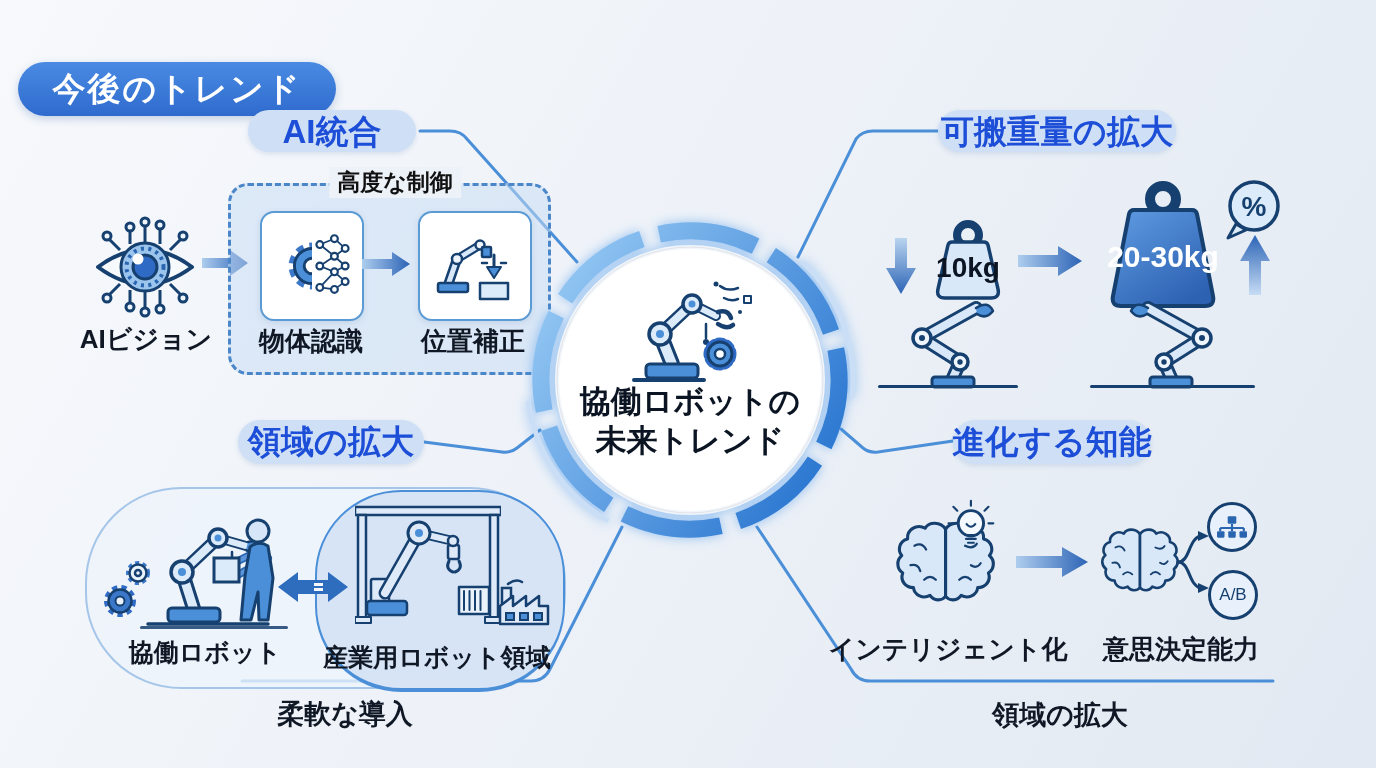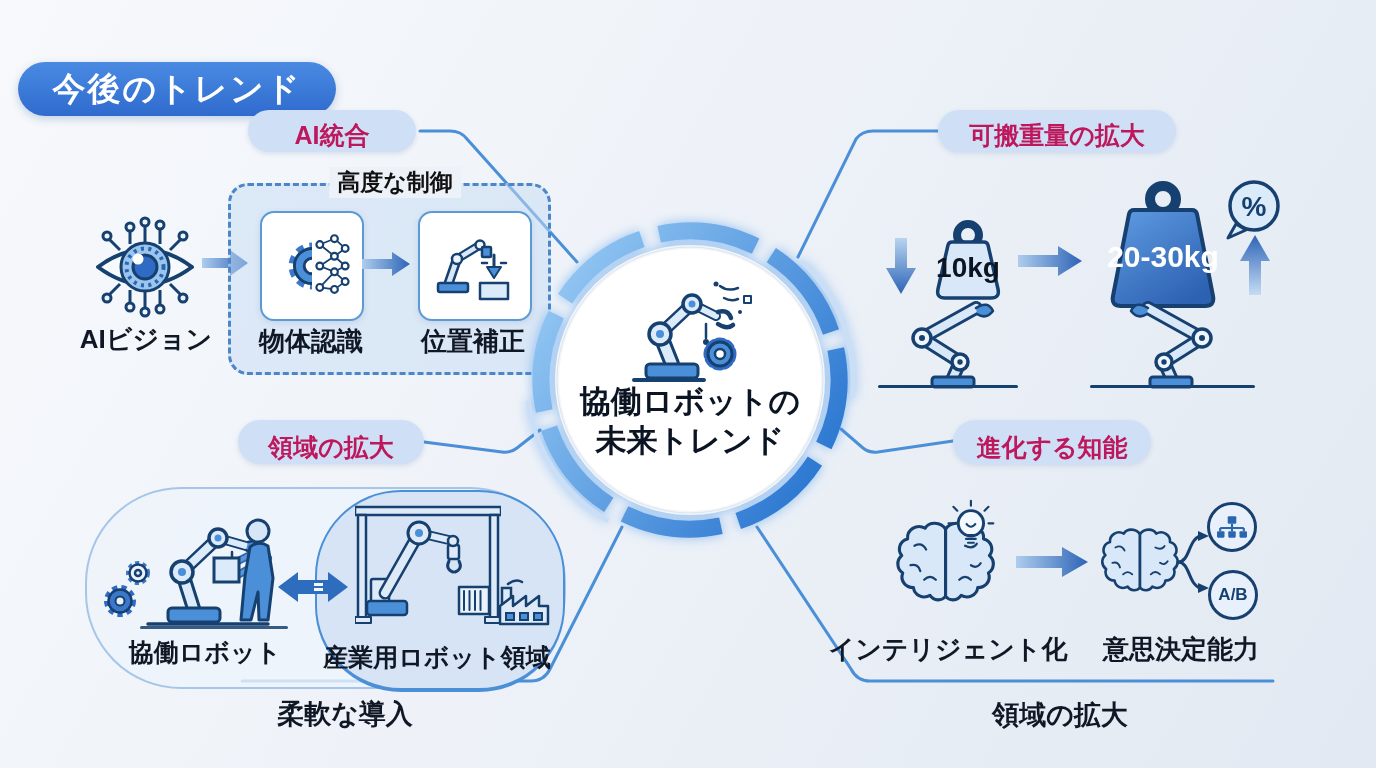--- a/index.html
+++ b/index.html
@@ -13,22 +13,22 @@
   .title-pill{
     left:18px;top:22px;width:318px;height:54px;border-radius:28px;
     background:linear-gradient(180deg,#4a8ae2,#2f6bce);
     display:flex;align-items:center;justify-content:center;
     color:#fff;font-size:33px;font-weight:800;letter-spacing:2px;
     box-shadow:0 3px 8px rgba(40,90,160,.25);
     margin-top:40px;
   }
   .pill{
     height:42px;border-radius:22px;background:#cfe0f6;
-    display:flex;align-items:flex-end;justify-content:center;
-    font-size:25px;font-weight:800;color:#be185d;white-space:nowrap;
+    display:flex;align-items:flex-start;justify-content:center;
+    font-size:33px;font-weight:800;color:#1d4ed8;white-space:nowrap;
     box-shadow:0 2px 5px rgba(90,130,180,.18);
   }
   .caption{
     font-weight:800;color:#101826;white-space:nowrap;transform:translateX(-50%);
   }
   .dashed-box{
     left:228px;top:183px;width:317px;height:186px;border-radius:20px;
     border:3px dashed #4a86c8;background:rgba(199,220,244,.52);
   }
   .box-title{
@@ -52,21 +52,21 @@
     border:2px solid #a5c6e9;background:rgba(238,244,251,.8);
   }
   .domain-blob{
     left:315px;top:490px;width:246px;height:196px;border-radius:86px;
     border:2.5px solid #4a8fd8;border-bottom-width:4px;background:#d6e4f6;
   }
   .mini-circle{
     width:50px;height:50px;border-radius:50%;background:#e8f1fb;border:3px solid #16406f;
     display:flex;align-items:center;justify-content:center;box-sizing:border-box;
   }
-  .ab-text{font-size:17px;font-weight:700;color:#16406f;}
+  .ab-text{font-size:17px;font-weight:400;color:#16406f;}
 </style>
 </head>
 <body>
 
 <div class="canvas">
 
   <svg class="abs" width="1376" height="768" style="left:0;top:0">
     <defs>
       <linearGradient id="hgrad" x1="0" y1="0" x2="1" y2="0">
         <stop offset="0" stop-color="#aecdee"></stop>

